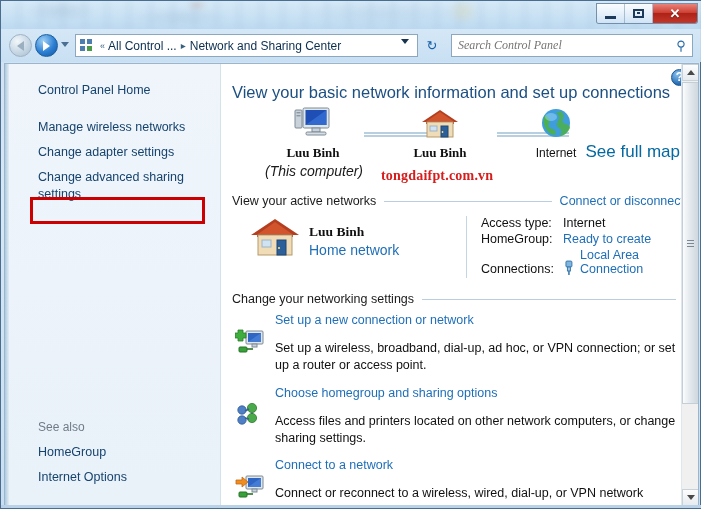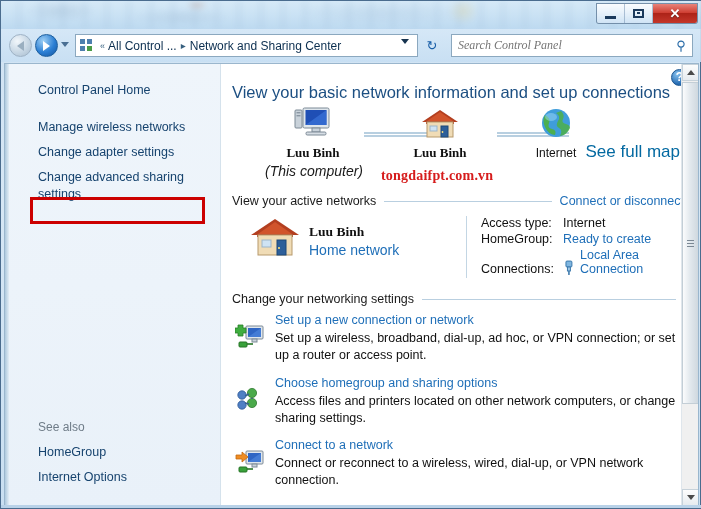--- a/index.html
+++ b/index.html
@@ -297,21 +297,21 @@
 
   
   .set-list { padding-left: 14px; margin-top: 7px; }
   .set-item { display: flex; margin-bottom: 11px; align-items: center; }
   .set-ico { width: 40px; flex: none; padding-top: 1px; }
   .set-body { flex: 1; padding-right: 22px; }
   .set-link {
     font-size: 12.5px; color: #1f6fb8; cursor: pointer;
   }
   .set-desc {
-    font-size: 12.5px; color: #111; line-height: 1.38; margin-top: 3px;
+    font-size: 12.5px; color: #111; line-height: 1.38; margin-top: 13px;
   }
 
   
   .vscroll {
     position: absolute; right: 0; top: 0; width: 17px; height: 100%;
     background: #f0f0f0; border-left: 1px solid #dfe6ec;
   }
   .vs-btn {
     width: 17px; height: 17px;
     background: linear-gradient(180deg, #fdfdfd, #e6ebef);

